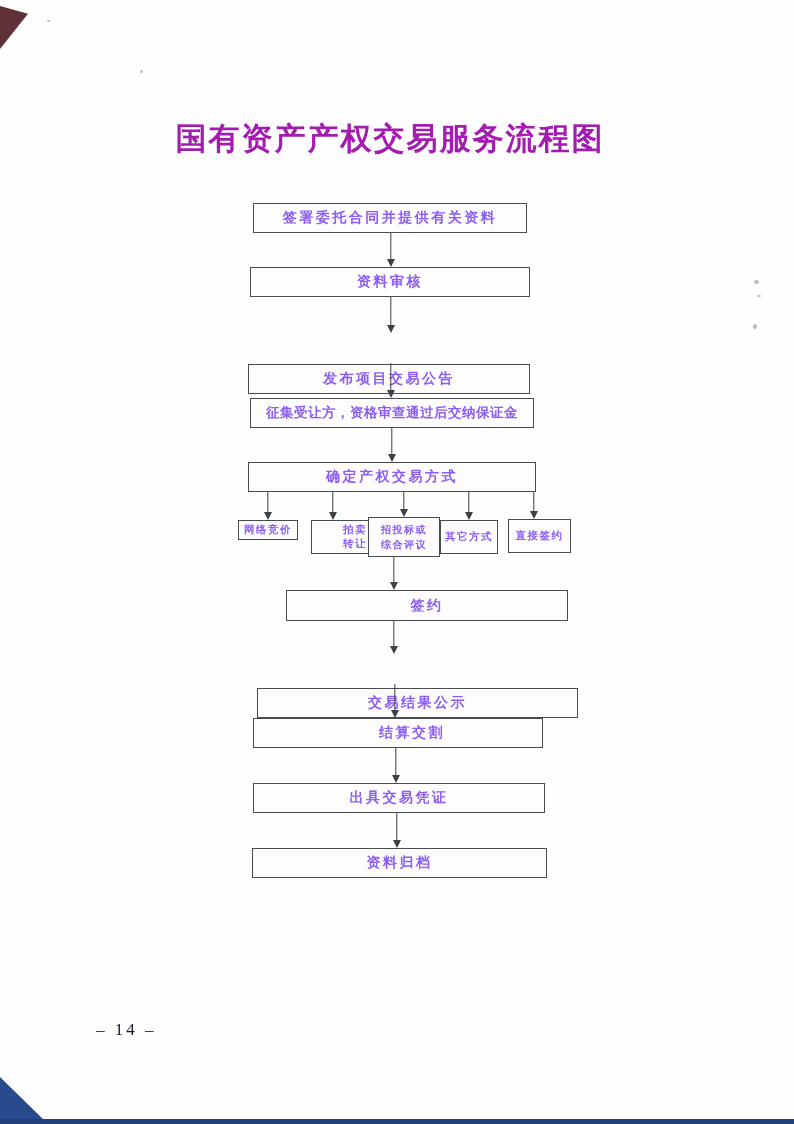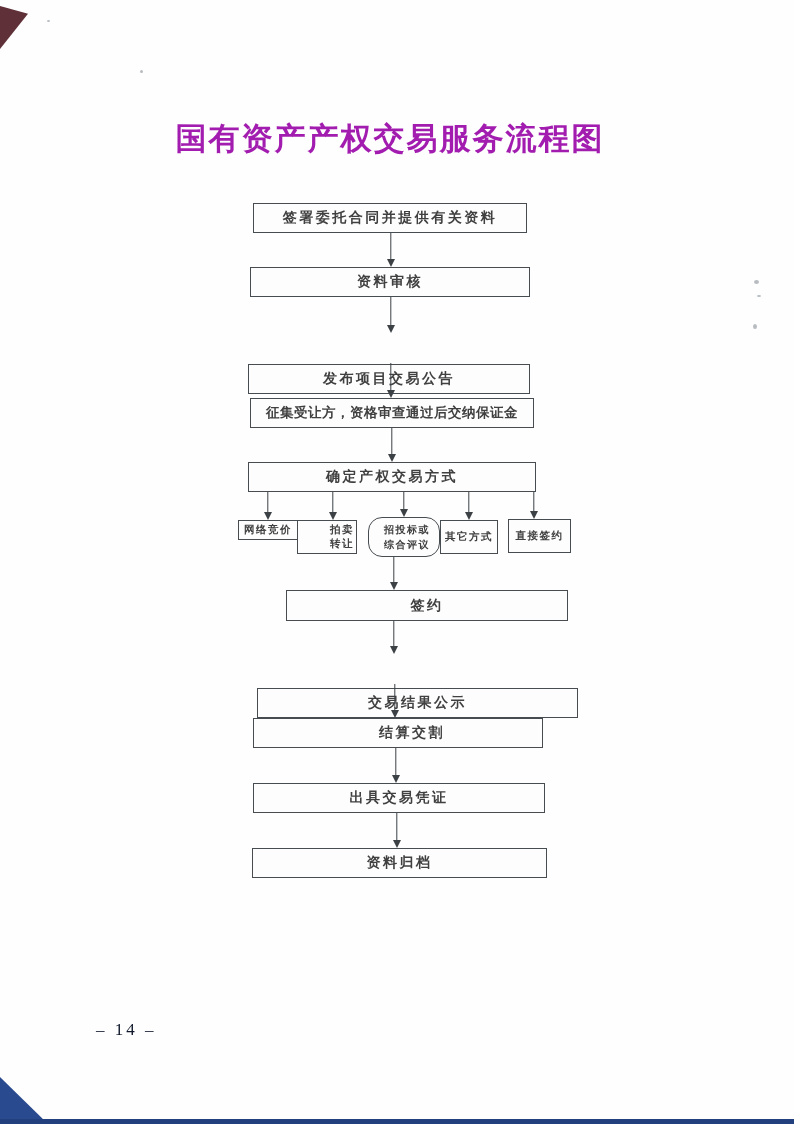--- a/index.html
+++ b/index.html
@@ -37,24 +37,24 @@
     font-size: 31px; font-weight: bold;
     letter-spacing: 2px;
     color: #a21caf;
   }
 
   .box {
     position: absolute;
     border: 1.4px solid #474c50;
     background: #fdfdfd;
     display: flex; align-items: center; justify-content: center;
-    text-align: right;
+    text-align: center;
     font-size: 14px; font-weight: 600;
     letter-spacing: 2.5px;
-    color: #404040;
+    color: #8b5cf6;
     box-sizing: border-box;
   }
   .box.long  { font-size: 13.5px; letter-spacing: 0.5px; }
   .box.small { font-size: 10.5px; letter-spacing: 1.5px; padding: 0 2px; }
   .box.twoline { font-size: 10px; letter-spacing: 1.5px; line-height: 1.5; padding: 0 9px; }
 
   .varrow { position: absolute; width: 10px; }
   .varrow .shaft {
     position: absolute; left: 50%; transform: translateX(-50%);
     top: 0; bottom: 6px; width: 1.4px; background: #3c4145; display: block;
@@ -90,22 +90,22 @@
 
   <div>
 
     <div class="box" style="left:253px;top:203px;width:274px;height:30px;">签署委托合同并提供有关资料</div>
     <div class="box" style="left:250px;top:267px;width:280px;height:30px;">资料审核</div>
     <div class="box" style="left:248px;top:333px;width:282px;height:30px;margin-top:31px;">发布项目交易公告</div>
     <div class="box long" style="left:250px;top:398px;width:284px;height:30px;">征集受让方，资格审查通过后交纳保证金</div>
     <div class="box" style="left:248px;top:462px;width:288px;height:30px;">确定产权交易方式</div>
 
     <div class="box small" style="left:238px;top:520px;width:60px;height:20px;">网络竞价</div>
-    <div class="box small" style="left:297px;top:520px;width:60px;height:34px;padding-left:30px;">拍卖转让</div>
-    <div class="box twoline" style="left:368px;top:517px;width:72px;height:40px;border-radius:14px;">招投标或综合评议</div>
+    <div class="box small" style="left:311px;top:520px;width:60px;height:34px;padding-left:30px;">拍卖转让</div>
+    <div class="box twoline" style="left:368px;top:517px;width:72px;height:40px;">招投标或综合评议</div>
     <div class="box small" style="left:440px;top:520px;width:58px;height:34px;">其它方式</div>
     <div class="box small" style="left:508px;top:519px;width:63px;height:34px;">直接签约</div>
 
     <div class="box" style="left:253px;top:590px;width:282px;height:31px;margin-left:33px;">签约</div>
     <div class="box" style="left:257px;top:654px;width:321px;height:30px;margin-top:34px;">交易结果公示</div>
     <div class="box" style="left:253px;top:718px;width:290px;height:30px;padding-left:28px;">结算交割</div>
     <div class="box" style="left:253px;top:783px;width:292px;height:30px;">出具交易凭证</div>
     <div class="box" style="left:252px;top:848px;width:295px;height:30px;">资料归档</div>
 
     <div class="varrow" style="left:386px;top:233px;height:34px;">

